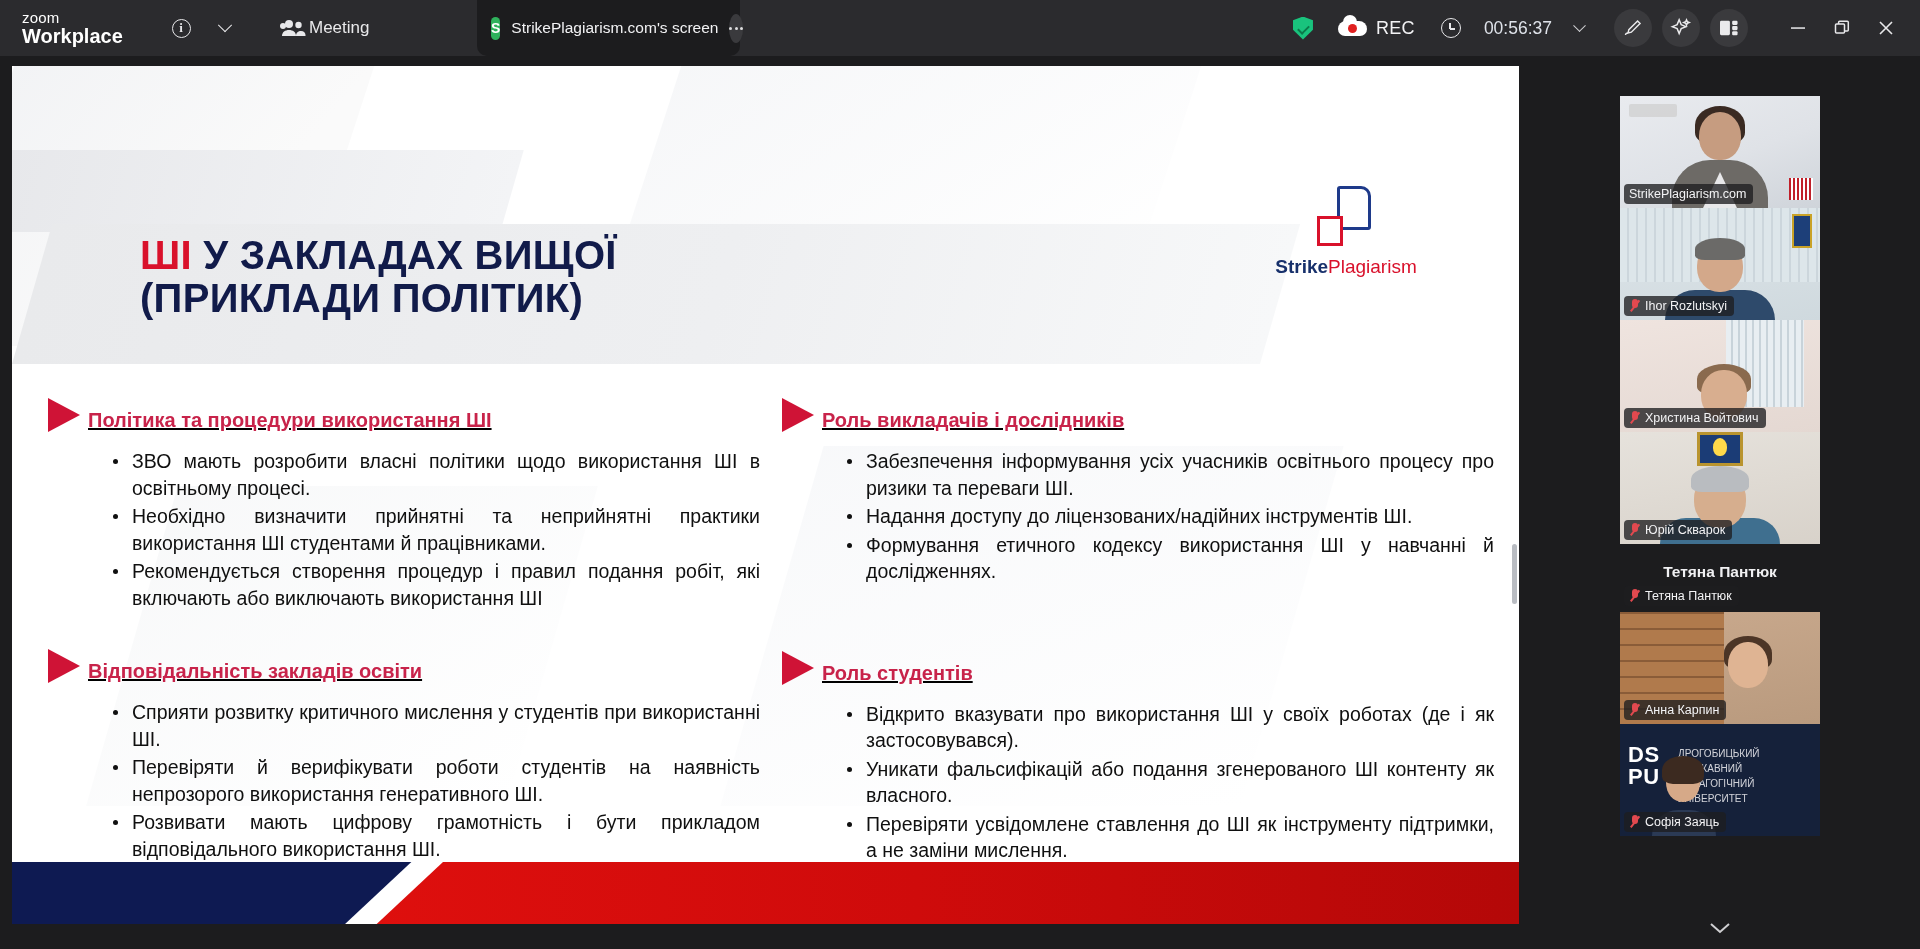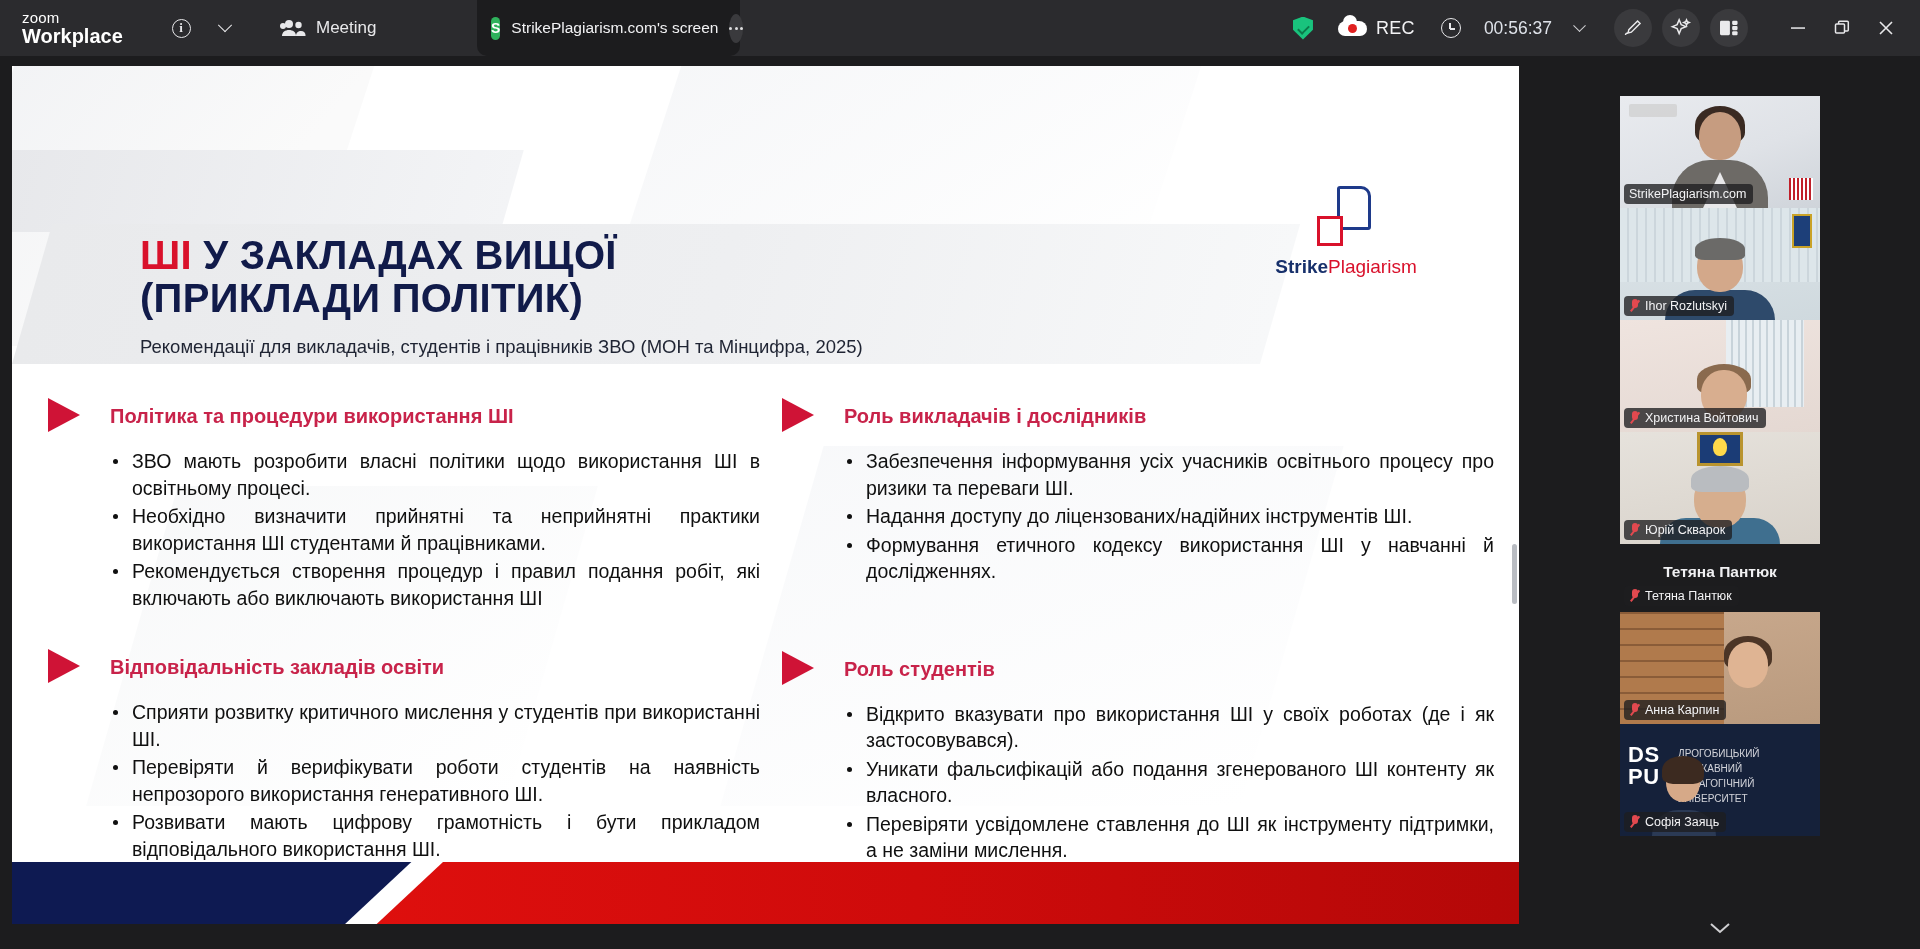--- a/index.html
+++ b/index.html
@@ -36,21 +36,21 @@
     font-size: 13px; font-weight: 700; line-height: 16px; text-align: center;
     font-family: "Liberation Serif", serif;
   }
   .chev {
     width: 10px; height: 10px;
     border-right: 1.8px solid #e8e8ea; border-bottom: 1.8px solid #e8e8ea;
     transform: rotate(45deg) translate(-2px,-2px);
   }
 
   .meeting-group {
-    display:flex; align-items:center; gap:10px; margin-left: 38px;
+    display:flex; align-items:center; gap:3px; margin-left: 38px;
   }
   .meeting-label { color:#e8e8ea; font-size:17px; }
 
   
   .share-tab {
     position:absolute; left:477px; top:0;
     width: 263px; height: 56px;
     background: #1c1c1e;
     border-radius: 0 0 10px 10px;
     display:flex; align-items:center; gap:11px; padding: 0 12px 0 14px;
@@ -147,21 +147,21 @@
   }
   .logo-text{ font-size:19px; color:#17306b; }
   .logo-text b{ color:#17306b; font-weight:700; }
   .logo-text .r{ color:#d9112b; font-weight:400; }
 
   .cols{ position:absolute; left:0; top:330px; width:1507px; display:flex; }
   .col{ width:712px; }
   .col.left{ margin-left:36px; }
   .col.right{ margin-left:22px; }
 
-  .sec-head{ display:flex; align-items:center; gap:30px; margin-bottom:16px; }
+  .sec-head{ display:flex; align-items:flex-end; gap:8px; margin-bottom:16px;text-decoration:underline; }
   .tri{
     width:0;height:0;border-left:32px solid #cf1336;
     border-top:17px solid transparent;border-bottom:17px solid transparent;
     margin-top:2px; flex:none;
   }
   .sec-title{ font-size:20px; font-weight:700; color:#c8234a; padding-top:5px; }
 
   ul.bl{ list-style:none; margin:16px 0 0 62px; }
   ul.bl li{
     position:relative; padding-left:22px; margin-bottom:2px;
@@ -389,21 +389,20 @@
     <div class="wm4"></div>
 
     <div class="title-band2"></div>
     <div class="title-band"></div>
 
     <div class="title-wrap">
       <div class="slide-title">
         <span class="hl">ШІ</span><span> У ЗАКЛАДАХ ВИЩОЇ</span><br>
         <span>(ПРИКЛАДИ ПОЛІТИК)</span>
       </div>
-      <div class="slide-subtitle">Рекомендації для викладачів, студентів і працівників ЗВО (МОН та Мінцифра, 2025)</div>
     </div>
 
     <div class="logo-box">
       <div class="logo-mark">
         <span class="pg"></span>
         <span class="sq"></span>
       </div>
       <div class="logo-text">
         <b>Strike</b><span class="r">Plagiarism</span>
       </div>

